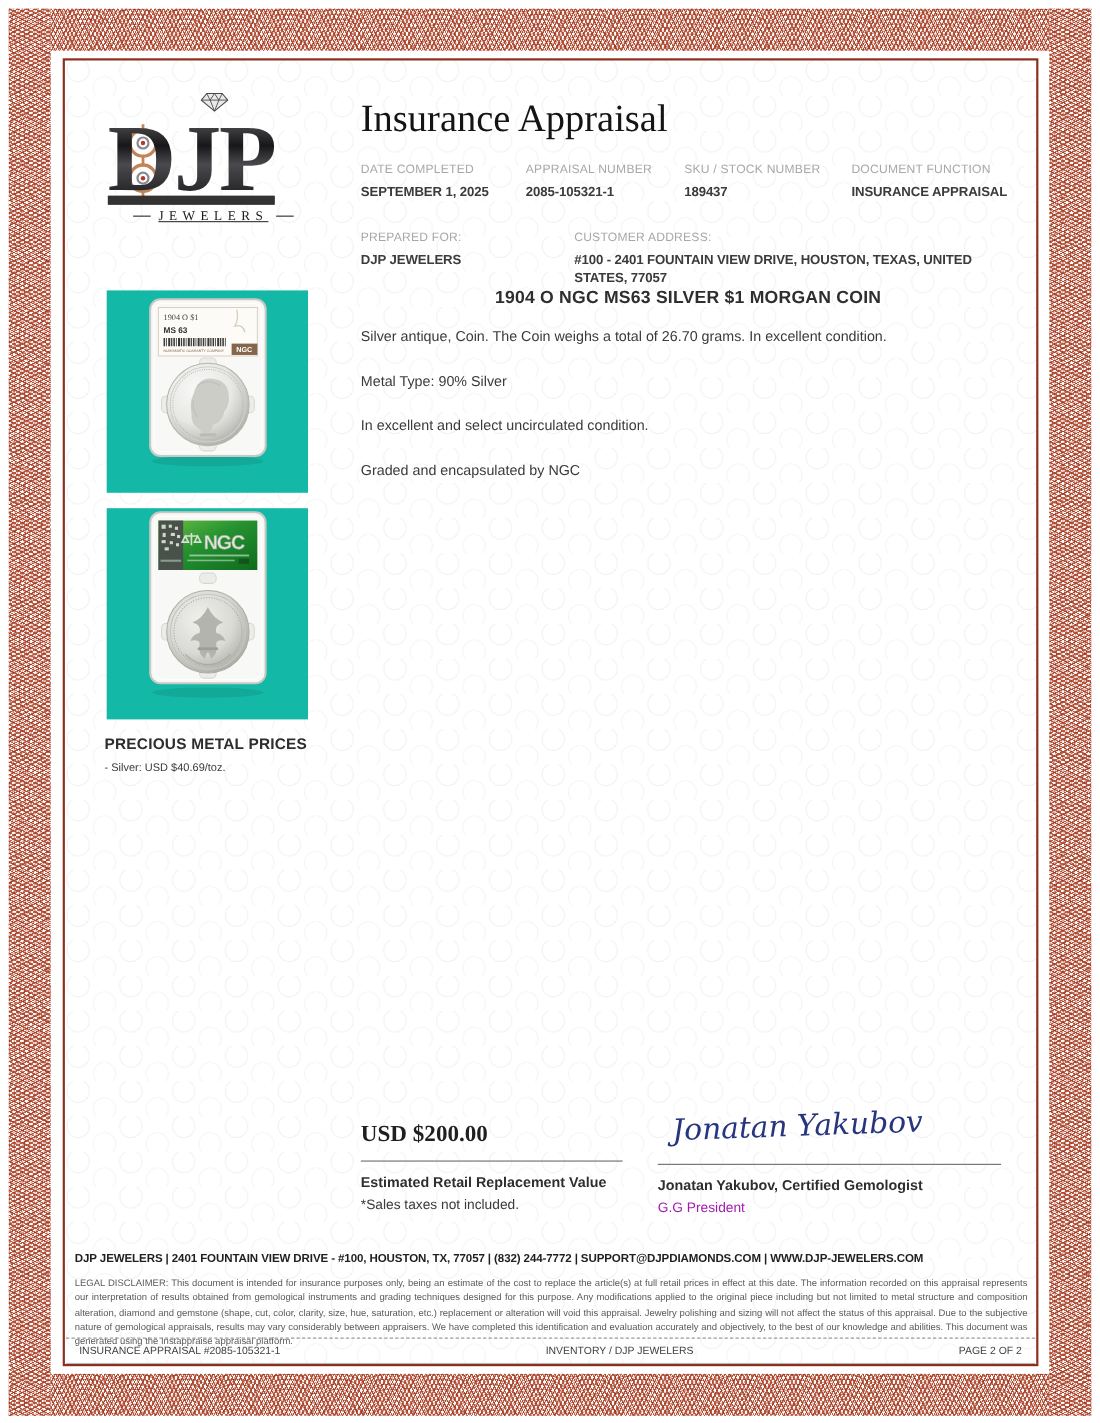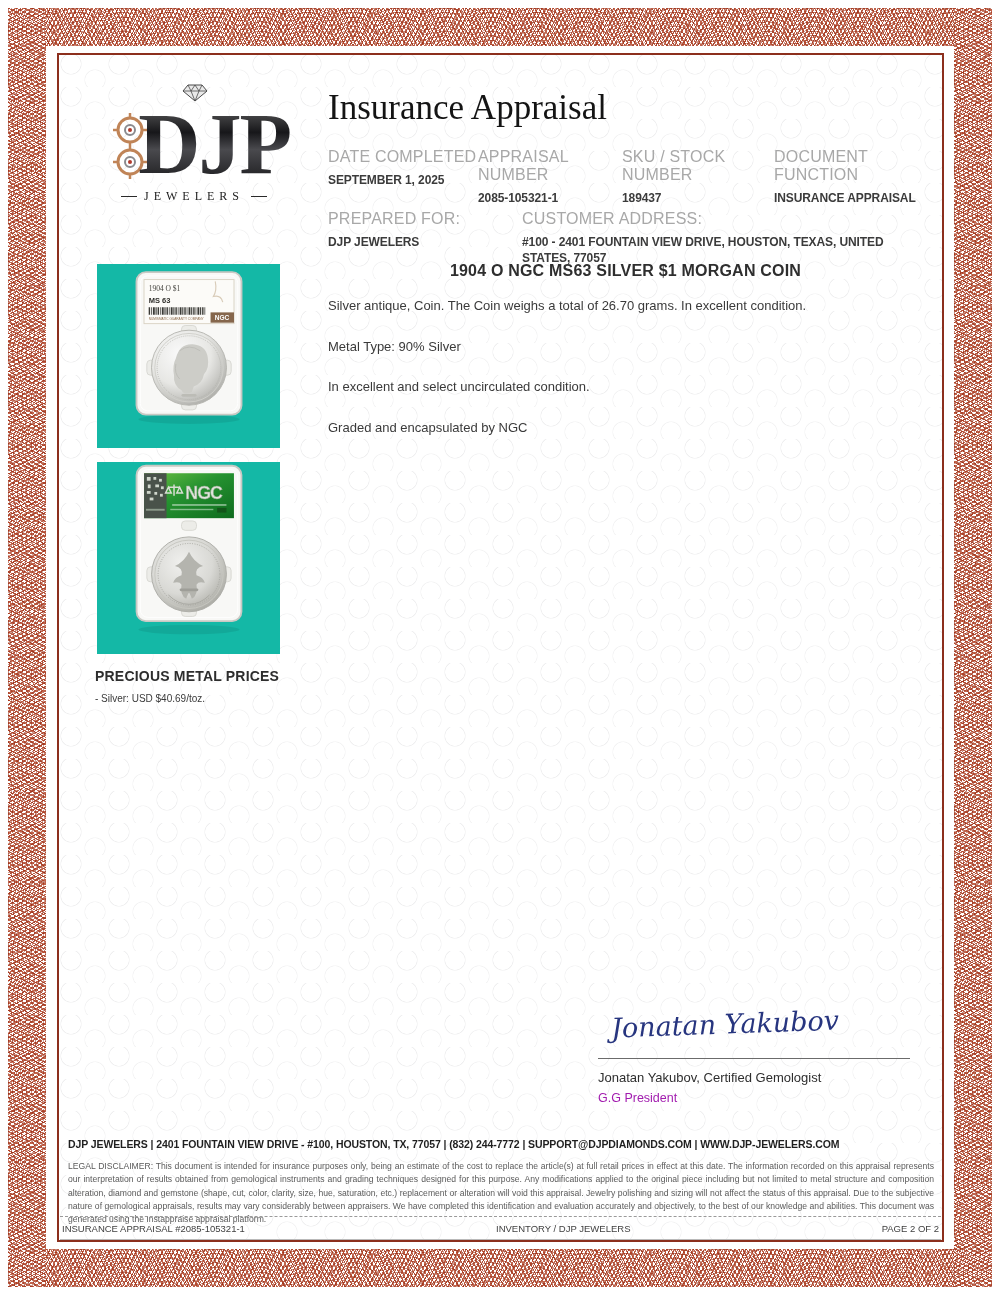--- a/index.html
+++ b/index.html
@@ -40,21 +40,21 @@
     border:2px solid #8c2f1d; background-color:#fff;
     background-image:
       radial-gradient(circle 11px at 12px 9px,  rgba(0,0,0,0) 9.5px, rgba(150,150,155,.17) 10px, rgba(0,0,0,0) 11px),
       radial-gradient(circle 11px at 36px 25px, rgba(0,0,0,0) 9.5px, rgba(150,150,155,.13) 10px, rgba(0,0,0,0) 11px);
     background-size:48px 32px;
     z-index:2;
   }
   .content { position:absolute; inset:0; z-index:3; }
 
   
-  .logo { position:absolute; left:98px; top:84px; width:192px; text-align:right; }
+  .logo { position:absolute; left:98px; top:84px; width:192px; text-align:left;text-decoration:underline; }
   .logo-diamond { position:absolute; left:84px; top:0; }
   .logo-gears { position:absolute; left:6px; top:26px; z-index:0; }
   .logo-letters {
     position:relative; z-index:1;
     font-family:"Liberation Serif", serif; font-weight:bold;
     font-size:86px; line-height:1.18; letter-spacing:-2px;
     background:linear-gradient(180deg,#7a7a7a 0%, #17171a 38%, #4a4a4e 55%, #0a0a0c 100%);
     -webkit-background-clip:text; background-clip:text; color:transparent;
     margin-top:10px;
   }
@@ -72,21 +72,21 @@
     font-family:"Liberation Serif", serif; font-size:35px; color:#141414;
   }
   .meta-grid {
     position:absolute; left:328px; top:148px; width:600px;
     display:grid; grid-template-columns:150px 144px 152px 154px;
   }
   .meta-grid2 {
     position:absolute; left:328px; top:210px; width:600px;
     display:grid; grid-template-columns:194px 400px;
   }
-  .mlabel { font-size:16px; color:#a8a8a8; letter-spacing:.2px; margin-bottom:6px; }
+  .mlabel { font-size:11px; color:#a8a8a8; letter-spacing:.2px; margin-bottom:6px; }
   .mvalue { font-size:12px; font-weight:bold; color:#3b3b3b; letter-spacing:-0.1px; line-height:1.35; }
 
   
   .item { position:absolute; left:328px; top:262px; width:595px; }
   .item-title { font-size:16px; font-weight:bold; color:#2e2e2e; letter-spacing:.2px; margin:0 0 17px 0;text-align:center; }
   .item p { font-size:13px; color:#3a3a3a; margin:0 0 23px 0; line-height:1.35; }
 
   
   .coin-card { position:absolute; background:#14b8a6;text-align:center; }
   .coin-card-1 { left:97px; top:264px; width:183px; height:184px; }
@@ -105,37 +105,37 @@
   .val-label { font-size:13px; font-weight:bold; color:#2e2e2e; margin-top:11px; }
   .val-note { font-size:12.5px; color:#3a3a3a; margin-top:6px; }
 
   .sig { position:absolute; left:598px; top:1006px; width:312px; }
   .sig-script {
     font-family:"DejaVu Serif", serif; font-style:italic; font-size:27px;
     color:#27357f; transform:rotate(-2deg); transform-origin:left bottom;
     padding-left:14px; height:46px; line-height:46px; white-space:nowrap;
   }
   .sig .rule { border-top:1.5px solid #6b6b6b; margin-top:6px; }
-  .sig-name { font-size:13px; font-weight:normal; color:#2e2e2e; margin-top:11px; }
+  .sig-name { font-size:13px; font-weight:bold; color:#2e2e2e; margin-top:11px; }
   .sig-title { font-size:12.5px; color:#a21caf; margin-top:6px; }
 
   
   .contact {
     position:absolute; left:68px; top:1138px; width:866px;
     font-size:10.5px; font-weight:bold; color:#1f1f1f; letter-spacing:-0.1px;
   }
   .disclaimer {
     position:absolute; left:68px; top:1160px; width:866px;
     font-size:8.6px; color:#5a5a5a; line-height:1.55; text-align:justify;
   }
   .pagebar {
     position:absolute; left:60px; right:59px; bottom:54px; height:24px;
     border-top:1px dashed #9a9a9a; border-bottom:1px solid #b9b9b9;
     display:flex; align-items:center; justify-content:space-between;
-    font-size:9.5px; color:#3f3f3f; padding:0 2px;
+    font-size:9.5px; color:#3f3f3f; padding:0 12px;
   }
 </style>
 </head>
 <body>
 
 <div class="cert">
 
   <div class="band band-top hpat"></div>
   <div class="band band-bottom hpat"></div>
   <div class="band band-left vpat"></div>
@@ -302,20 +302,26 @@
           <rect x="70" y="135" width="20" height="3" rx="1.5" fill="#9e9e98"></rect>
         </g>
       </svg>
     </div>
 
     <div class="metal">
       <div class="metal-h">PRECIOUS METAL PRICES</div>
       <div class="metal-v">- Silver: USD $40.69/toz.</div>
     </div>
 
+    <div class="val-left">
+      <div class="val-amount">USD $200.00</div>
+      <div class="rule"></div>
+      <div class="val-label">Estimated Retail Replacement Value</div>
+      <div class="val-note">*Sales taxes not included.</div>
+    </div>
 
     <div class="sig">
       <div class="sig-script">Jonatan Yakubov</div>
       <div class="rule"></div>
       <div class="sig-name">Jonatan Yakubov, Certified Gemologist</div>
       <div class="sig-title">G.G President</div>
     </div>
 
     <div class="contact">DJP JEWELERS | 2401 FOUNTAIN VIEW DRIVE - #100, HOUSTON, TX, 77057 | (832) 244-7772 | SUPPORT@DJPDIAMONDS.COM | WWW.DJP-JEWELERS.COM</div>
     <div class="disclaimer">LEGAL DISCLAIMER: This document is intended for insurance purposes only, being an estimate of the cost to replace the article(s) at full retail prices in effect at this date. The information recorded on this appraisal represents our interpretation of results obtained from gemological instruments and grading techniques designed for this purpose. Any modifications applied to the original piece including but not limited to metal structure and composition alteration, diamond and gemstone (shape, cut, color, clarity, size, hue, saturation, etc.) replacement or alteration will void this appraisal. Jewelry polishing and sizing will not affect the status of this appraisal.  Due to the subjective nature of gemological appraisals, results may vary considerably between appraisers. We have completed this identification and evaluation accurately and objectively, to the best of our knowledge and abilities. This document was generated using the Instappraise appraisal platform.</div>

